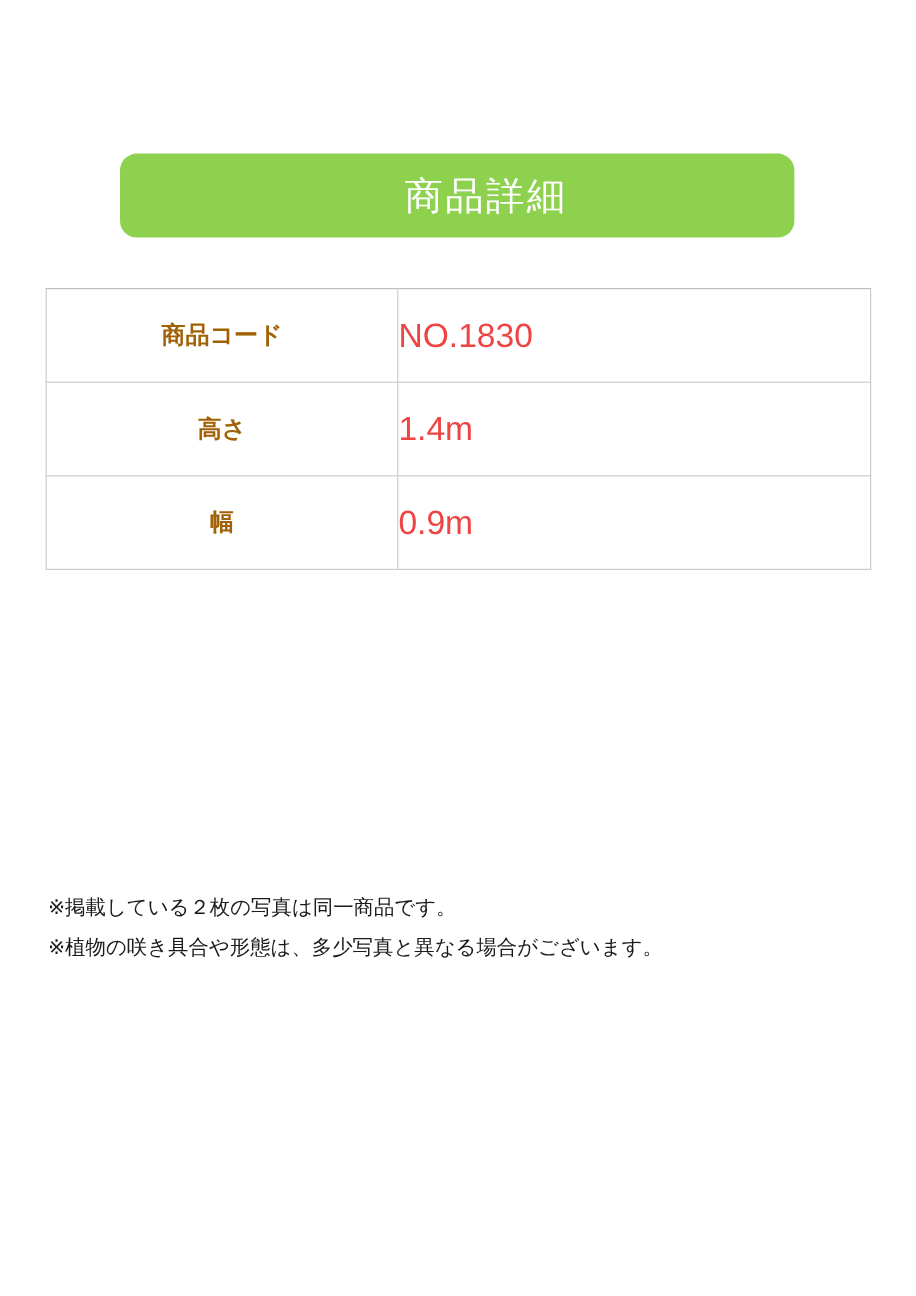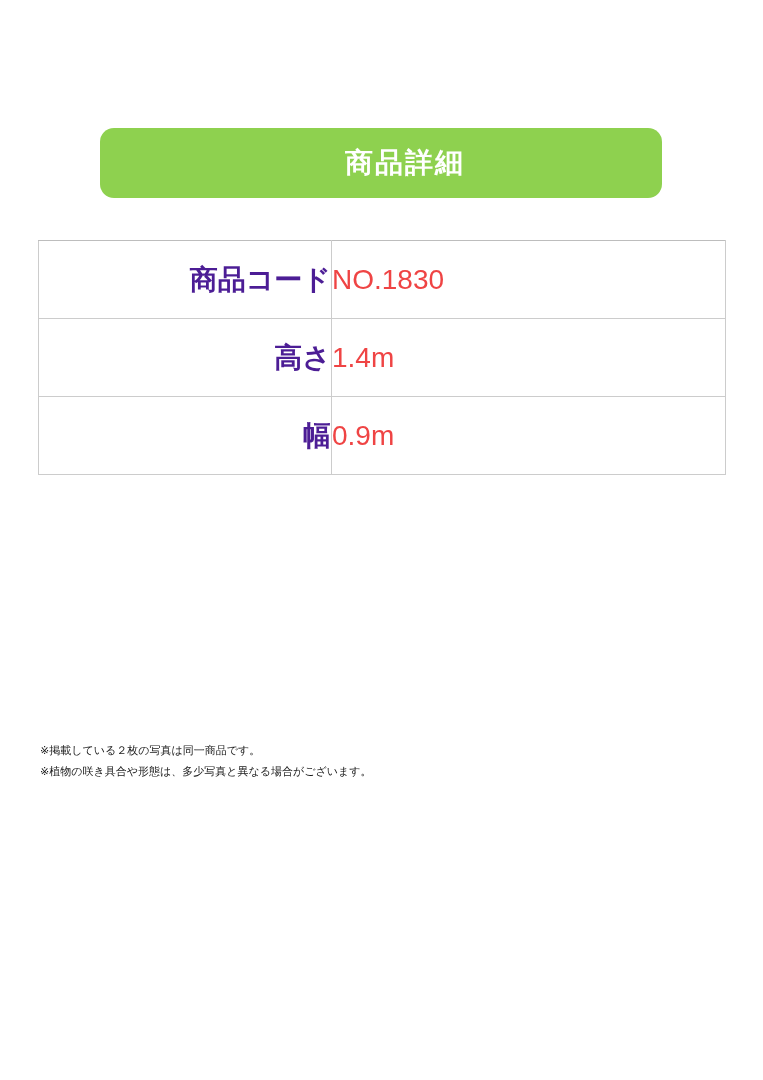--- a/index.html
+++ b/index.html
@@ -35,22 +35,22 @@
     width: 100%;
     height: 100%;
     background: #8ed14f;
     border-radius: 14px;
     display: flex;
     align-items: center;
     justify-content: center;
   }
   .banner-text {
     color: #ffffff;
-    font-size: 28px;
-    font-weight: bold;
+    font-size: 32px;
+    font-weight: normal;
     letter-spacing: 2px;
     line-height: 1;
     margin-left: 48px;
   }
 
   
   .spec-table {
     position: absolute;
     left: 38px;
     top: 240px;
@@ -64,42 +64,42 @@
   .spec-table td {
     border: 1px solid #cccccc;
     padding: 0;
     vertical-align: middle;
   }
   .spec-table tr:first-child td {
     border-top: 1px solid #bdbdbd;
   }
   .cell-label {
     width: 292px;
-    text-align: right;
-    font-size: 28px;
+    text-align: center;
+    font-size: 20px;
     font-weight: bold;
-    color: #4c1d95;
+    color: #a16207;
   }
   .cell-value {
     text-align: left;
     padding-left: 28px;
     font-size: 28px;
     font-weight: normal;
     color: #ef4444;
   }
 
   
   .notes {
     position: absolute;
     left: 40px;
     top: 740px;
     width: 690px;
   }
   .note-line {
-    font-size: 11px;
+    font-size: 17px;
     line-height: 1.95;
     color: #1a1a1a;
     white-space: pre;
   }
   .note-indent {
     padding-left: 16px;
   }
 </style>
 </head>
 <body>

